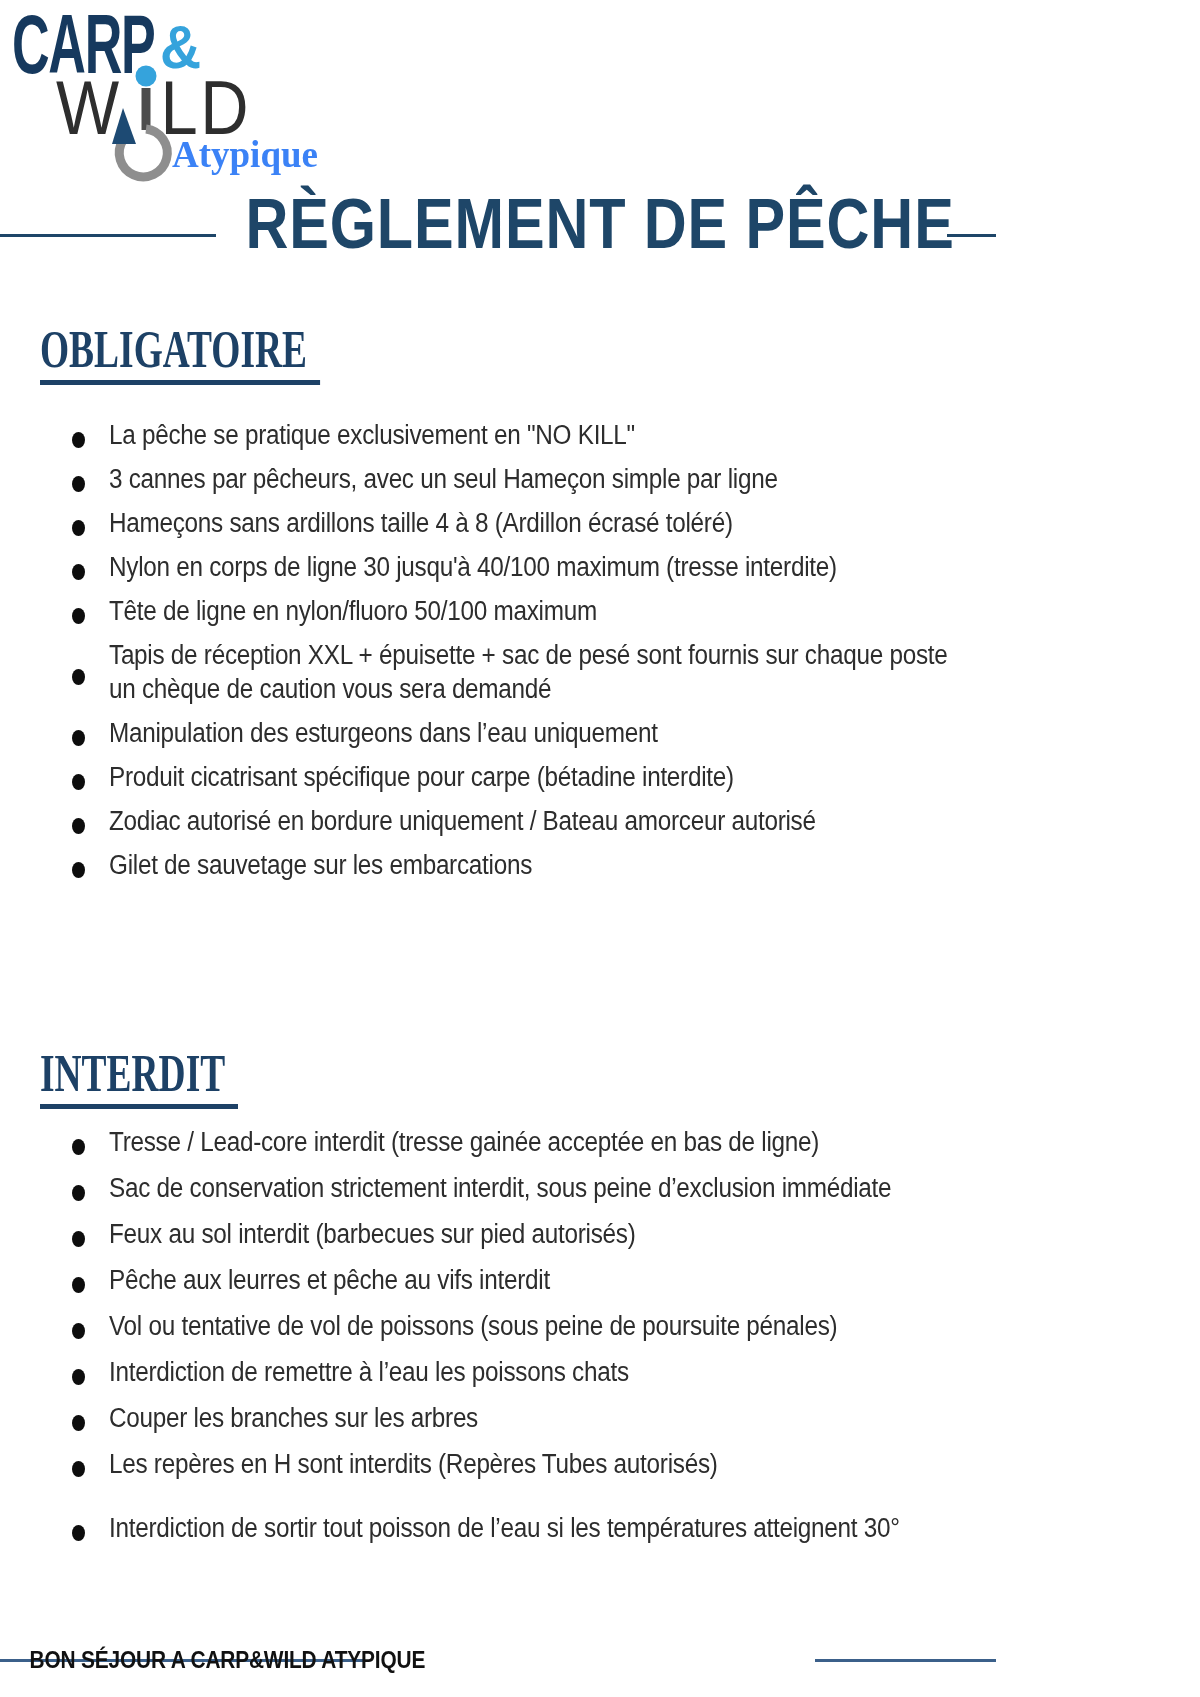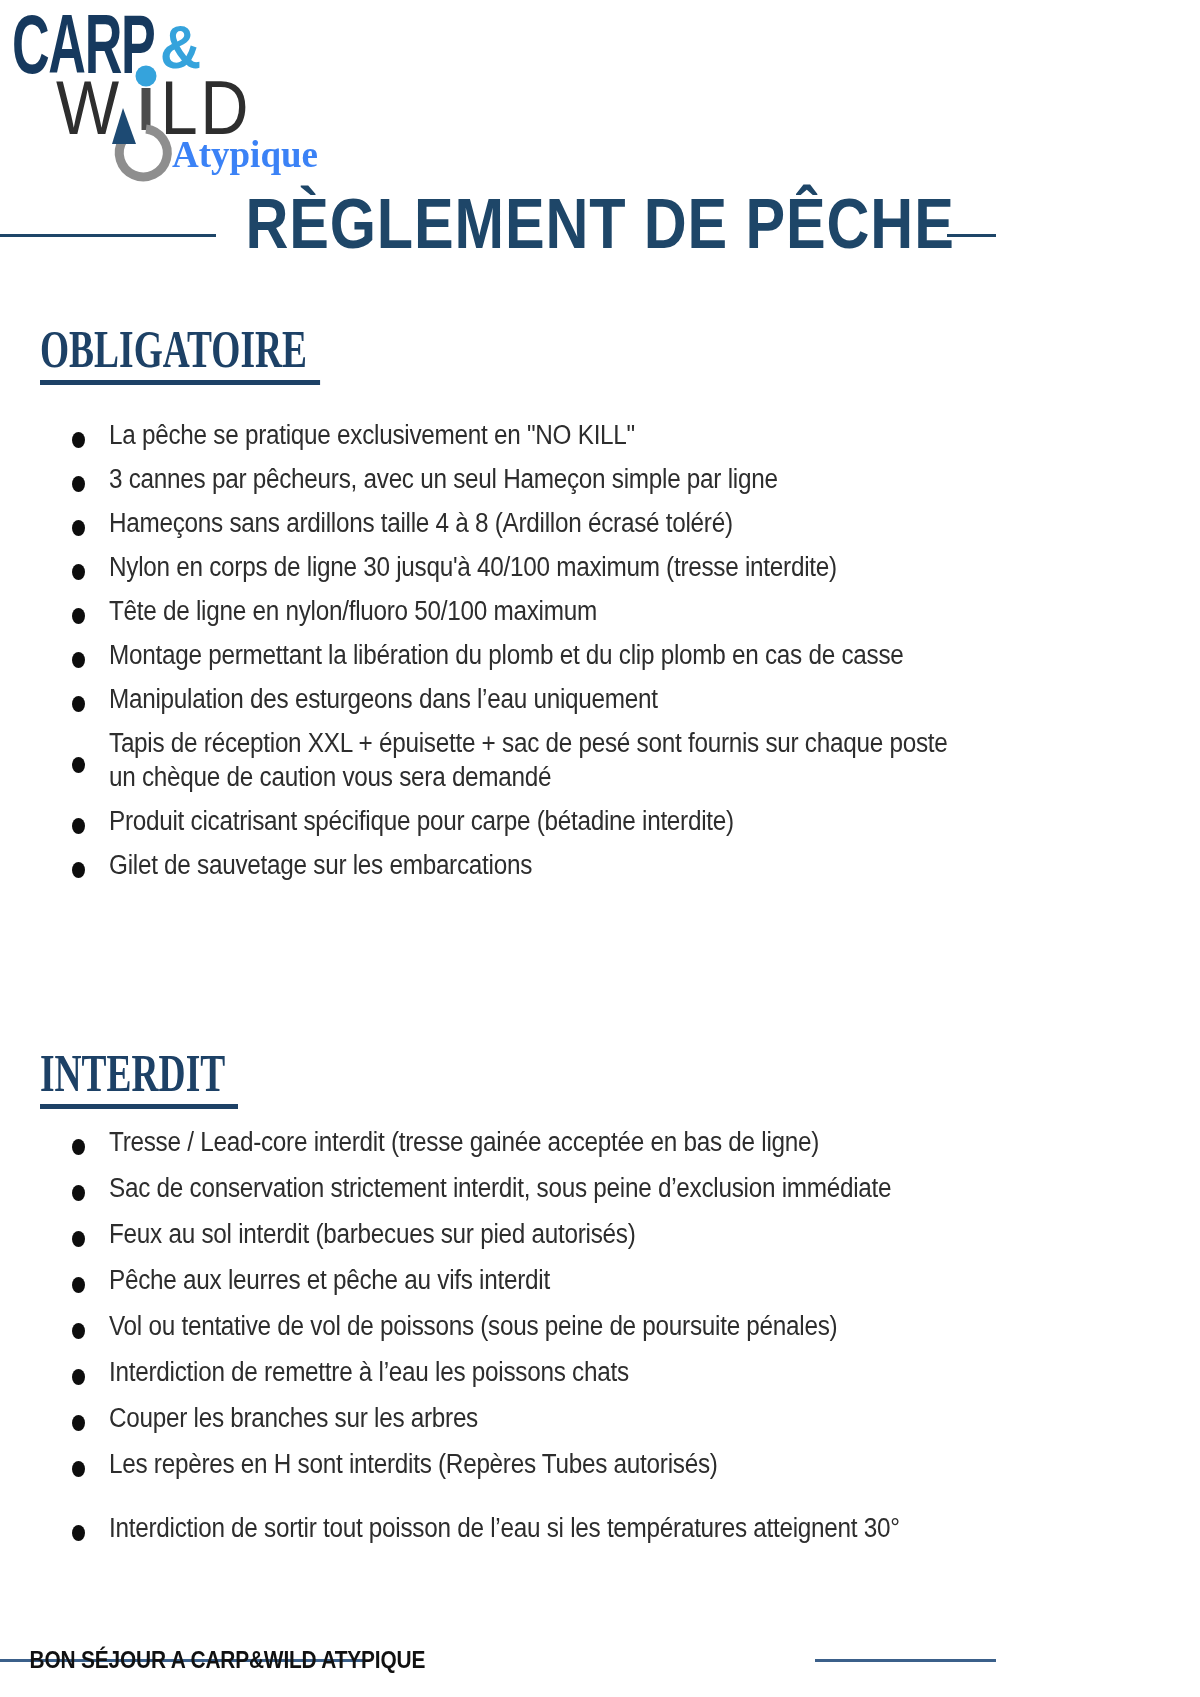--- a/index.html
+++ b/index.html
@@ -126,34 +126,34 @@
       <li>
         <span class="bullet"></span>
         <span class="item-text">Nylon en corps de ligne 30 jusqu'à 40/100 maximum (tresse interdite)</span>
       </li>
       <li>
         <span class="bullet"></span>
         <span class="item-text">Tête de ligne en nylon/fluoro 50/100 maximum</span>
       </li>
       <li>
         <span class="bullet"></span>
-        <span class="item-text">Montage permettant la libération du plomb et du clip plomb en cas de casse</span>
-      </li>
-      <li>
-        <span class="bullet"></span>
-        <span class="item-text">Manipulation des esturgeons dans l’eau uniquement</span>
-      </li>
-      <li>
-        <span class="bullet"></span>
         <span class="item-text">Tapis de réception XXL + épuisette + sac de pesé sont fournis sur chaque poste
 un chèque de caution vous sera demandé</span>
       </li>
       <li>
         <span class="bullet"></span>
+        <span class="item-text">Manipulation des esturgeons dans l’eau uniquement</span>
+      </li>
+      <li>
+        <span class="bullet"></span>
         <span class="item-text">Produit cicatrisant spécifique pour carpe (bétadine interdite)</span>
+      </li>
+      <li>
+        <span class="bullet"></span>
+        <span class="item-text">Zodiac autorisé en bordure uniquement / Bateau amorceur autorisé</span>
       </li>
       <li>
         <span class="bullet"></span>
         <span class="item-text">Gilet de sauvetage sur les embarcations</span>
       </li>
     </ul>
 
   <h2 class="section-heading" id="heading-1">INTERDIT</h2>
   <ul class="list" id="list-1">
       <li>

